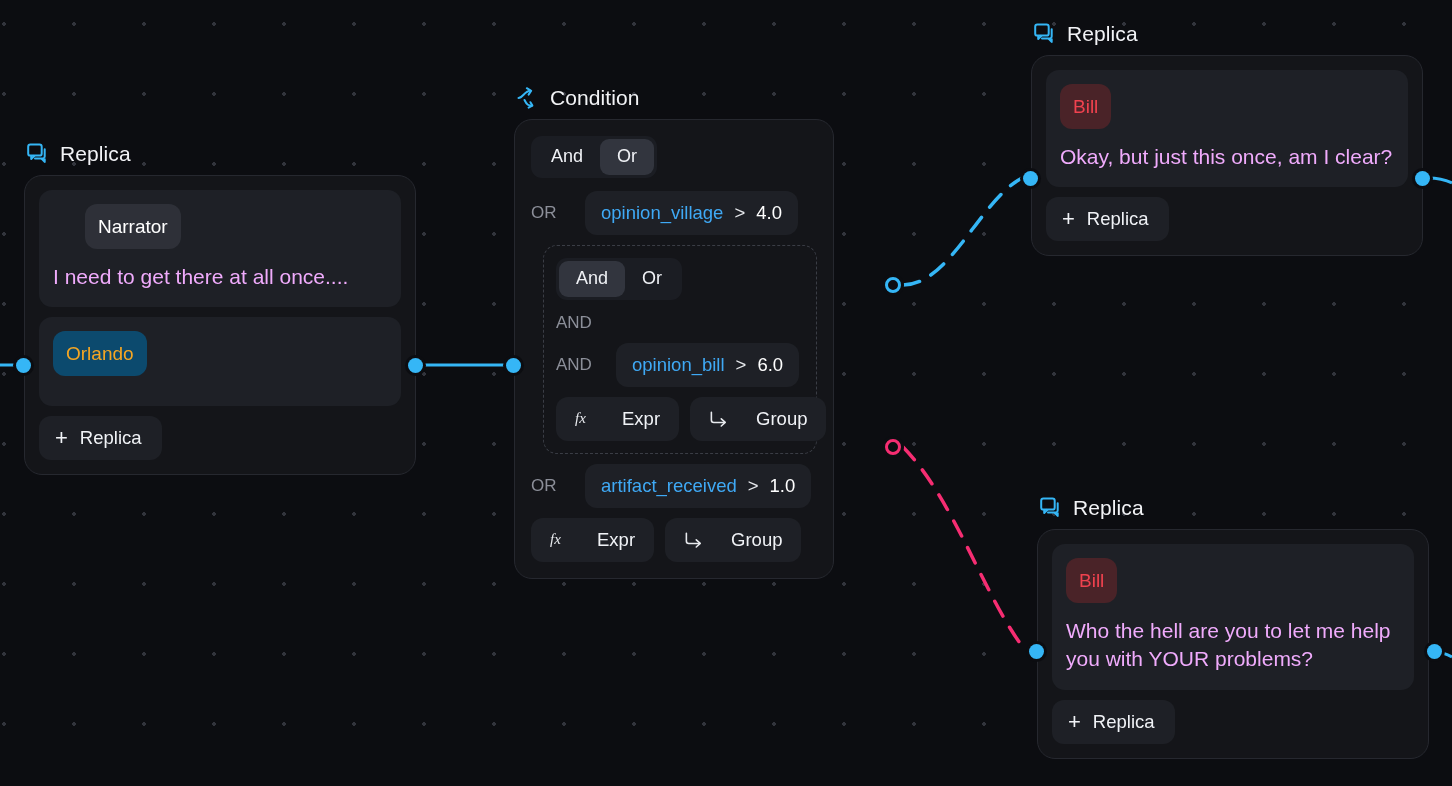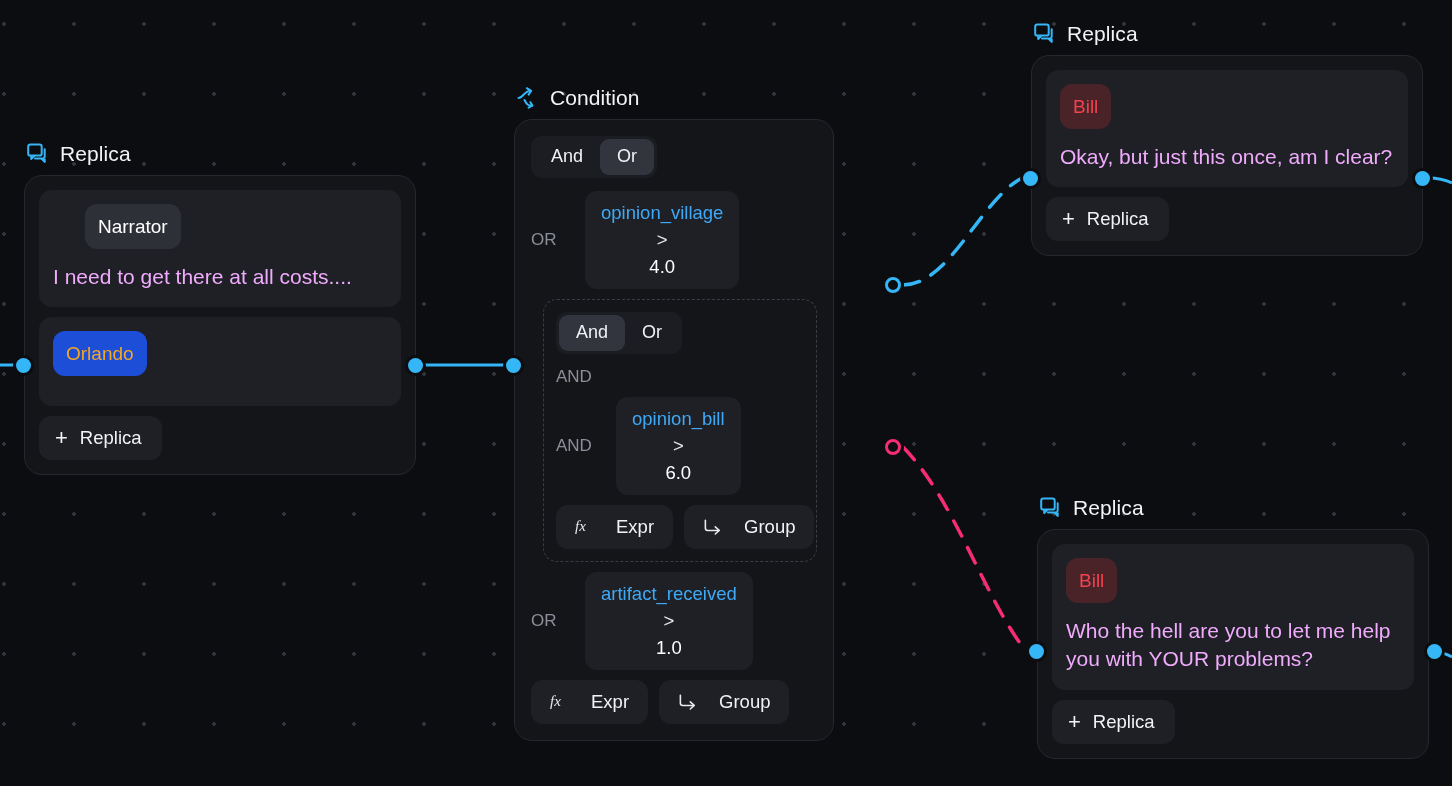--- a/index.html
+++ b/index.html
@@ -47,21 +47,21 @@
   }
   .speaker {
     display: inline-block;
     border-radius: 12px;
     padding: 13px 13px;
     font-size: 19px;
     line-height: 1;
     margin-bottom: 14px;
   }
   .sp-narrator { background: #2e3038; color: #ffffff; margin-left: 32px; }
-  .sp-orlando  { background: #1d4ed8; color: #f5a623; }
+  .sp-orlando  { background: #0c4a6e; color: #f5a623; }
   .sp-bill     { background: #4a2328; color: #f0424f; }
   .bubble-text {
     color: #f0abfc; font-size: 21px; line-height: 1.35;
   }
   .add-btn {
     display: inline-flex; align-items: center; gap: 12px;
     background: #1e2026; border-radius: 12px;
     padding: 11px 20px 11px 16px;
     color: #f0f2f6; font-size: 18.5px;
     border: none; cursor: pointer;
@@ -79,37 +79,36 @@
     color: #f0f2f6; font-size: 18px; font-family: inherit;
     padding: 8px 17px; border-radius: 9px; line-height: 1.1;
   }
   .seg button.active { background: #32353e; }
 
   .cond-row { display: flex; align-items: center; gap: 10px; margin-bottom: 10px; }
   .op-label { color: #8c8f99; font-size: 17px; width: 44px; flex: 0 0 auto; }
   .op-label.narrow { width: 50px; }
   .expr-pill {
     background: #1e2026; border-radius: 12px;
-    padding: 11px 16px; display: inline-flex; align-items: center; gap: 5px;
+    padding: 11px 16px; display: inline-flex; align-items: center; gap: 11px;
     cursor: pointer;
-    flex-direction: column;
   }
   .expr-var { color: #3fa9f5; font-size: 18.5px; }
   .expr-op  { color: #e8eaee; font-size: 18.5px; }
   .expr-val { color: #ffffff; font-size: 18.5px; }
 
   .group-box {
     border: 1px dashed #3a3d45;
     border-radius: 14px;
     padding: 12px;
     margin: 4px 0 10px 12px;
   }
   .btn-row { display: flex; gap: 11px; margin-top: 4px; }
   .tool-btn {
-    display: inline-flex; align-items: center; gap: 22px;
+    display: inline-flex; align-items: center; gap: 28px;
     background: #1e2026; border: none; border-radius: 12px;
     padding: 11px 19px; cursor: pointer;
     color: #f0f2f6; font-size: 18.5px; font-family: inherit;
   }
   .tool-btn .ic { width: 19px; height: 19px; display: block; }
 
   
   .handle {
     position: absolute; z-index: 5; border-radius: 50%;
     width: 15px; height: 15px; cursor: crosshair;
@@ -146,21 +145,21 @@
         <path d="M9 16.5 h7.5 a2.2 2.2 0 0 0 2.2 -2.2 V7.2" fill="none" stroke="#35b6f6" stroke-width="2" stroke-linecap="round"></path>
         <path d="M5.2 13.5 v3.6 l3.4 -3.6" fill="none" stroke="#35b6f6" stroke-width="2" stroke-linejoin="round"></path>
         <path d="M18.7 16.5 v3.4 l-3.2 -3.4" fill="none" stroke="#35b6f6" stroke-width="2" stroke-linejoin="round"></path>
       </svg>
       <span class="hdr-title">Replica</span>
     </div>
     <div class="node-body replica-body">
 
       <div class="bubble">
         <span class="speaker sp-narrator">Narrator</span>
-        <div class="bubble-text">I need to get there at all costs....</div>
+        <div class="bubble-text">I need to get there at all once....</div>
       </div>
 
       <div class="bubble">
         <span class="speaker sp-orlando">Orlando</span>
       </div>
 
       <button class="add-btn">
         <span class="plus">+</span>
         <span>Replica</span>
       </button>

